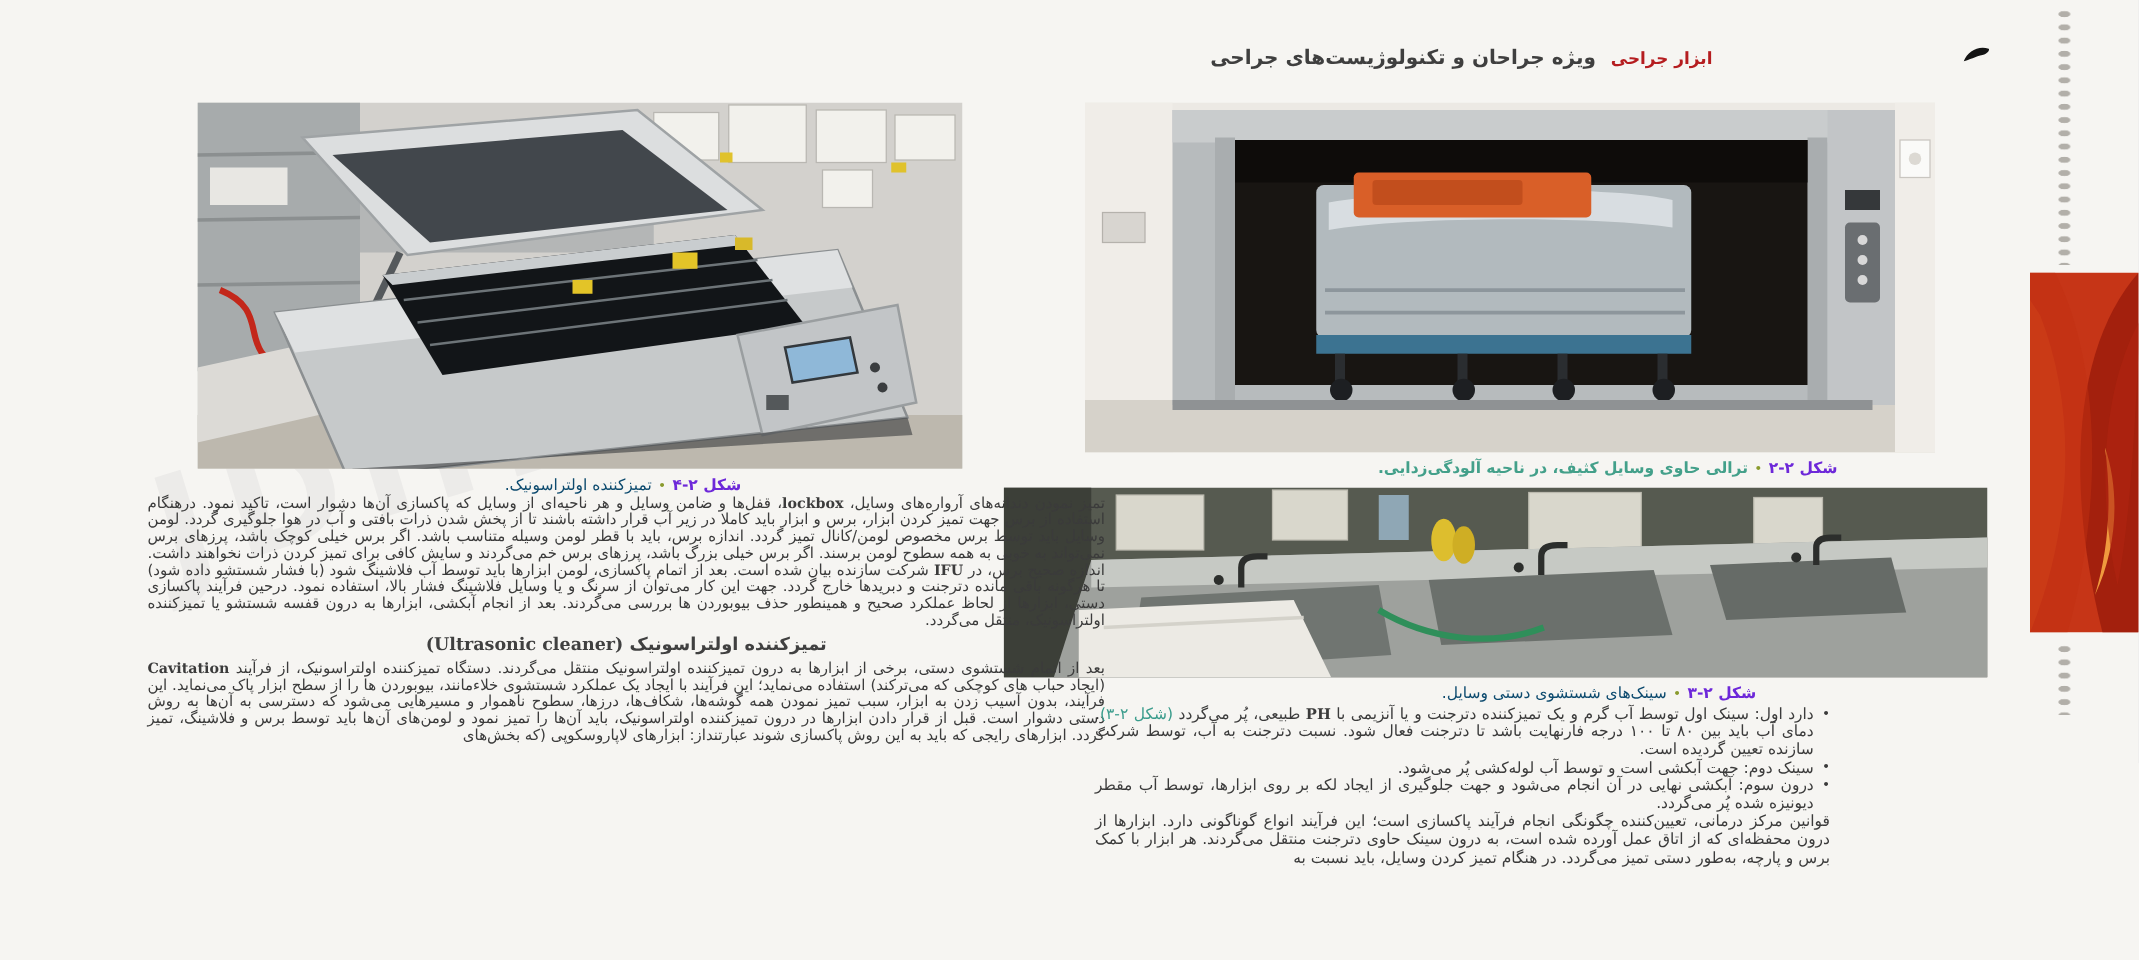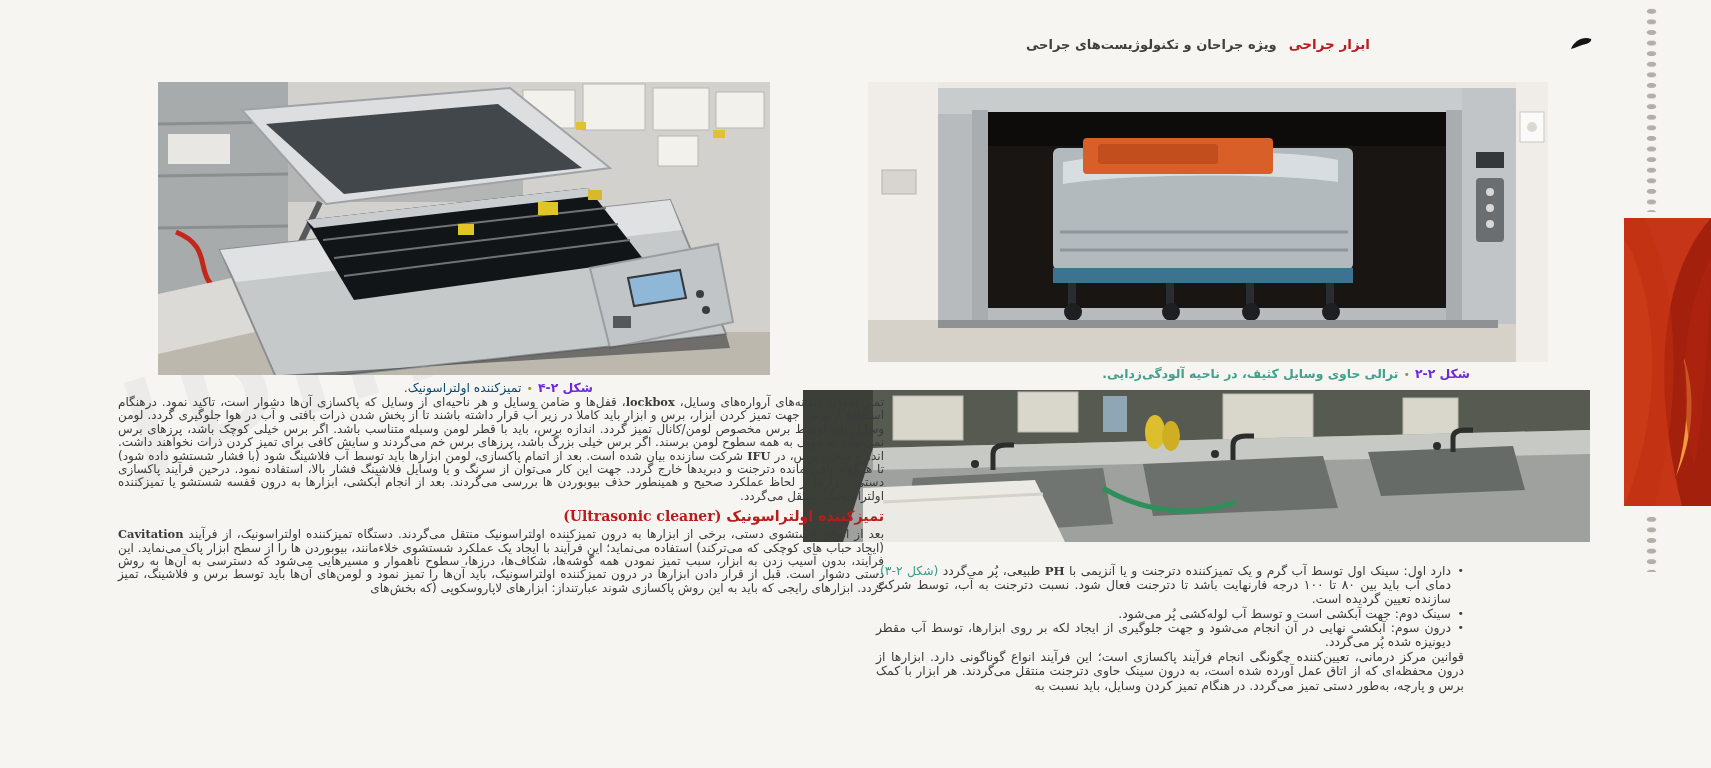--- a/index.html
+++ b/index.html
@@ -6,21 +6,21 @@
   .page{
     position:relative;width:1711px;height:768px;background:#f6f5f2;
     font-family:"DejaVu Sans",sans-serif;color:#3b3b3b;overflow:hidden;
   }
   
   .header{
     position:absolute;left:950px;top:36px;width:420px;direction:rtl;
     display:flex;align-items:baseline;gap:12px;font-size:13.5px;white-space:nowrap;
   }
   .header .title{color:#b51d20;font-weight:bold;}
-  .header .subtitle{color:#3f3f3f;font-weight:bold;font-size:13px;}
+  .header .subtitle{color:#3f3f3f;font-weight:bold;font-size:16px;}
   .ornament{position:absolute;left:1570px;top:36px;width:24px;height:16px;}
   
   .dots{
     position:absolute;left:1645px;width:13px;
     background-image:radial-gradient(ellipse 5.2px 2.7px at 6.5px 5.3px,#b2afa9 82%,rgba(178,175,169,0));
     background-size:13px 10.6px;background-repeat:repeat-y;
   }
   .dots-top{top:6px;height:206px;}
   .dots-bottom{top:514px;height:58px;}
   .red-art{position:absolute;left:1624px;top:218px;width:87px;height:288px;}
@@ -36,22 +36,22 @@
   .caption .fig-bullet{color:#8a9b2e;padding:0 5px;font-size:11px;}
   .caption .fig-text{color:#0c4a6e;}
   .caption.teal .fig-text{color:#43a08a;font-weight:bold;}
   
   .textcol{position:absolute;direction:rtl;text-align:justify;color:#3b3b3b;}
   .leftcol{left:118px;top:396px;width:766px;font-size:12px;line-height:13.4px;}
   .rightcol{left:876px;top:564px;width:588px;font-size:12.4px;line-height:14.2px;}
   .latin{font-family:"DejaVu Serif",serif;font-weight:bold;font-size:0.95em;}
   .ref{color:#3a9c8c;}
   .section-heading{
-    color:#b91c1c;font-weight:bold;font-size:14.2px;line-height:18px;
-    margin:4px 0 3px 0;text-align:right;
+    color:#404040;font-weight:bold;font-size:14.2px;line-height:18px;
+    margin:4px 0 3px 0;text-align:center;
   }
   .section-heading .latin{font-size:14px;}
   .bullet-item{position:relative;padding-right:13px;}
   .bullet-item .bmark{position:absolute;right:0;top:0;font-size:11px;}
   .rc-par{margin-top:1px;}
 </style>
 </head>
 <body>
 
 <div class="page">
@@ -217,20 +217,23 @@
         <circle cx="172" cy="74" r="4"></circle>
         <circle cx="412" cy="64" r="4"></circle>
         <circle cx="634" cy="56" r="4"></circle>
       </g>
 
     <ellipse cx="352" cy="42" rx="10" ry="17" fill="#ddbe2e"></ellipse>
     <ellipse cx="368" cy="46" rx="9" ry="15" fill="#cfae24"></ellipse>
 
     <path d="M300,98 C340,122 390,128 432,112" stroke="#2f8f5a" stroke-width="5" fill="none"></path>
   </svg>
+  <div class="caption" style="left:880px;top:546px;width:525px">
+    <span class="fig-label">شکل ۲-۳</span><span class="fig-bullet">•</span><span class="fig-text">سینک‌های شستشوی دستی وسایل.</span>
+  </div>
 
   <div class="textcol leftcol">
     <div><span>تمیز نمودن دندانه‌های آرواره‌های وسایل، </span><span class="latin">lockbox</span><span>، قفل‌ها و ضامن وسایل و هر ناحیه‌ای از وسایل که پاکسازی آن‌ها دشوار است، تاکید نمود. درهنگام استفاده از برس جهت تمیز کردن ابزار، برس و ابزار باید کاملا در زیر آب قرار داشته باشند تا از پخش شدن ذرات بافتی و آب در هوا جلوگیری گردد. لومن وسایل باید توسط برس مخصوص لومن/کانال تمیز گردد. اندازه برس، باید با قطر لومن وسیله متناسب باشد. اگر برس خیلی کوچک باشد، پرزهای برس نمی‌تواند به خوبی به همه سطوح لومن برسند. اگر برس خیلی بزرگ باشد، پرزهای برس خم می‌گردند و سایش کافی برای تمیز کردن ذرات نخواهند داشت. اندازه صحیح برس، در </span><span class="latin">IFU</span><span> شرکت سازنده بیان شده است. بعد از اتمام پاکسازی، لومن ابزارها باید توسط آب فلاشینگ شود (با فشار شستشو داده شود) تا هرگونه باقی مانده دترجنت و دبریدها خارج گردد. جهت این کار می‌توان از سرنگ و یا وسایل فلاشینگ فشار بالا، استفاده نمود. درحین فرآیند پاکسازی دستی، ابزارها از لحاظ عملکرد صحیح و همینطور حذف بیوبوردن ها بررسی می‌گردند. بعد از انجام آبکشی، ابزارها به درون قفسه شستشو یا تمیزکننده اولتراسونیک، منتقل می‌گردد.</span></div>
     <div class="section-heading"><span>تمیزکننده اولتراسونیک</span> <span class="latin">(Ultrasonic cleaner)</span></div>
     <div><span>بعد از اتمام شستشوی دستی، برخی از ابزارها به درون تمیزکننده اولتراسونیک منتقل می‌گردند. دستگاه تمیزکننده اولتراسونیک، از فرآیند </span><span class="latin">Cavitation</span><span> (ایجاد حباب های کوچکی که می‌ترکند) استفاده می‌نماید؛ این فرآیند با ایجاد یک عملکرد شستشوی خلاءمانند، بیوبوردن ها را از سطح ابزار پاک می‌نماید. این فرآیند، بدون آسیب زدن به ابزار، سبب تمیز نمودن همه گوشه‌ها، شکاف‌ها، درزها، سطوح ناهموار و مسیرهایی می‌شود که دسترسی به آن‌ها به روش دستی دشوار است. قبل از قرار دادن ابزارها در درون تمیزکننده اولتراسونیک، باید آن‌ها را تمیز نمود و لومن‌های آن‌ها باید توسط برس و فلاشینگ، تمیز گردد. ابزارهای رایجی که باید به این روش پاکسازی شوند عبارتنداز: ابزارهای لاپاروسکوپی (که بخش‌های</span></div>
   </div>
 
   <div class="textcol rightcol">
     <div class="bullet-item">
       <span class="bmark">•</span><span>دارد اول:</span><span> سینک اول توسط آب گرم و یک تمیزکننده دترجنت و یا آنزیمی با </span><span class="latin">PH</span><span> طبیعی، پُر می‌گردد </span><span class="ref">(شکل ۲-۳)</span><span>. دمای آب باید بین ۸۰ تا ۱۰۰ درجه فارنهایت باشد تا دترجنت فعال شود. نسبت دترجنت به آب، توسط شرکت سازنده تعیین گردیده است.</span>

